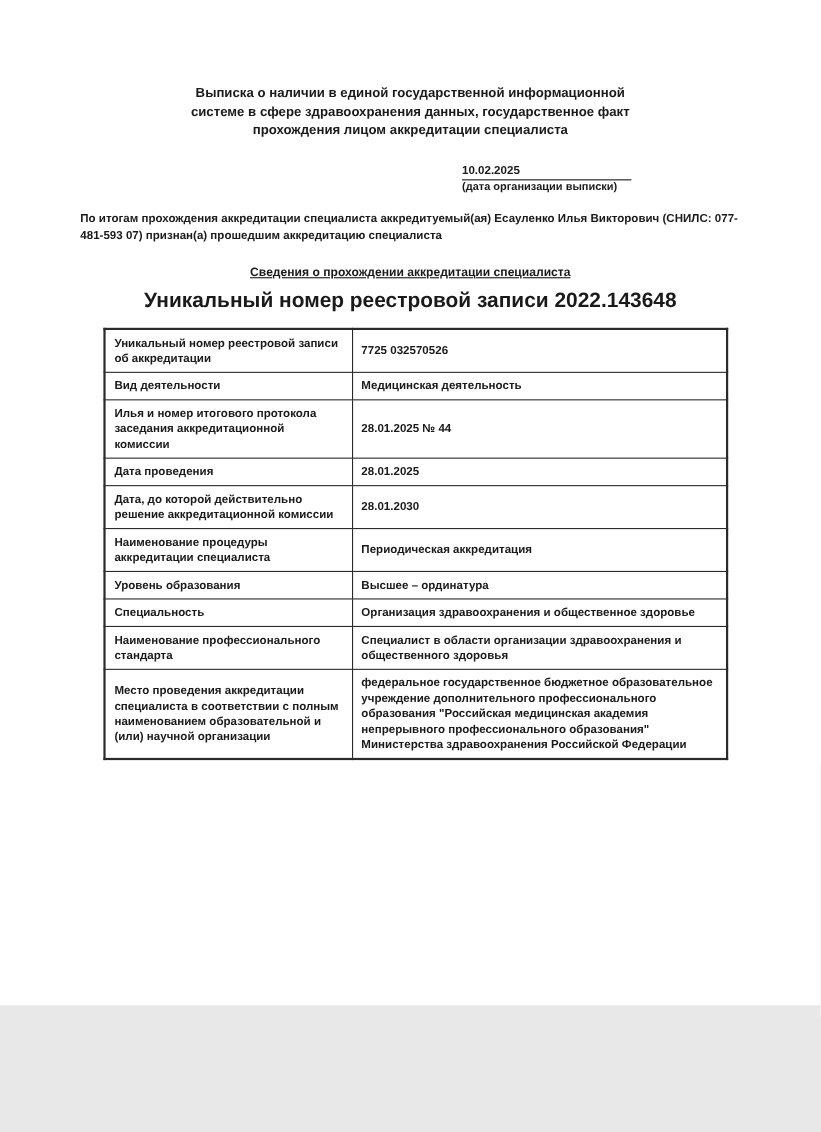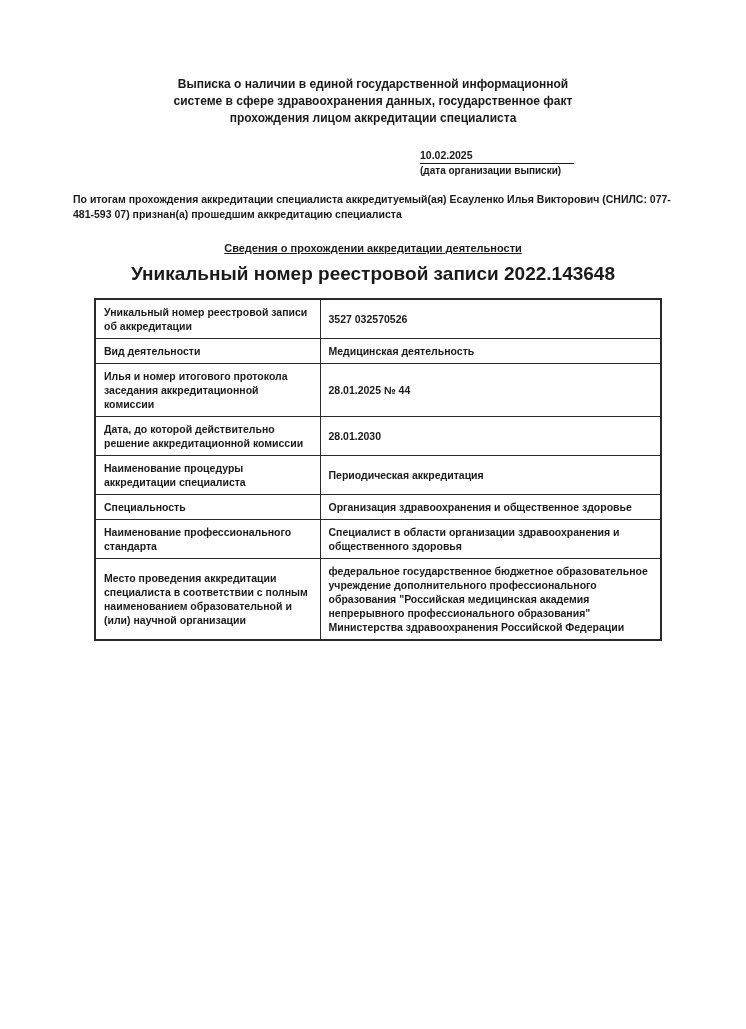--- a/index.html
+++ b/index.html
@@ -1,19 +1,19 @@
 <!DOCTYPE html>
 <html><head>
 <meta charset="utf-8">
 <style>
   * { margin: 0; padding: 0; box-sizing: border-box; }
   html, body { background: #e8e8e8; }
   .page {
     width: 746px;
-    height: 1029px;
+    height: 914px;
     background: #ffffff;
     margin: 0 auto;
     position: relative;
     font-family: "Liberation Sans", "DejaVu Sans", sans-serif;
     font-weight: bold;
     color: #1a1a1a;
     overflow: hidden;
   }
   .doc-title {
     padding-top: 76px;
@@ -85,45 +85,53 @@
     <div>прохождения лицом аккредитации специалиста</div>
   </div>
 
   <div class="date-block">
     <span class="date-value">10.02.2025</span>
     <span class="date-caption">(дата организации выписки)</span>
   </div>
 
   <div class="intro">По итогам прохождения аккредитации специалиста аккредитуемый(ая) Есауленко Илья Викторович (СНИЛС: 077-481-593 07) признан(а) прошедшим аккредитацию специалиста</div>
 
-  <div class="section-heading">Сведения о прохождении аккредитации деятельности</div>
+  <div class="section-heading">Сведения о прохождении аккредитации специалиста</div>
 
   <div class="registry-heading">Уникальный номер реестровой записи 2022.143648</div>
 
   <table class="acc-table">
     <tbody>
       <tr>
         <td class="col-label">Уникальный номер реестровой записи об аккредитации</td>
-        <td class="col-value">3527 032570526</td>
+        <td class="col-value">7725 032570526</td>
       </tr>
       <tr>
         <td class="col-label">Вид деятельности</td>
         <td class="col-value">Медицинская деятельность</td>
       </tr>
       <tr>
         <td class="col-label">Илья и номер итогового протокола заседания аккредитационной комиссии</td>
         <td class="col-value">28.01.2025 № 44</td>
       </tr>
       <tr>
+        <td class="col-label">Дата проведения</td>
+        <td class="col-value">28.01.2025</td>
+      </tr>
+      <tr>
         <td class="col-label">Дата, до которой действительно решение аккредитационной комиссии</td>
         <td class="col-value">28.01.2030</td>
       </tr>
       <tr>
         <td class="col-label">Наименование процедуры аккредитации специалиста</td>
         <td class="col-value">Периодическая аккредитация</td>
+      </tr>
+      <tr>
+        <td class="col-label">Уровень образования</td>
+        <td class="col-value">Высшее – ординатура</td>
       </tr>
       <tr>
         <td class="col-label">Специальность</td>
         <td class="col-value">Организация здравоохранения и общественное здоровье</td>
       </tr>
       <tr>
         <td class="col-label">Наименование профессионального стандарта</td>
         <td class="col-value">Специалист в области организации здравоохранения и общественного здоровья</td>
       </tr>
       <tr>

